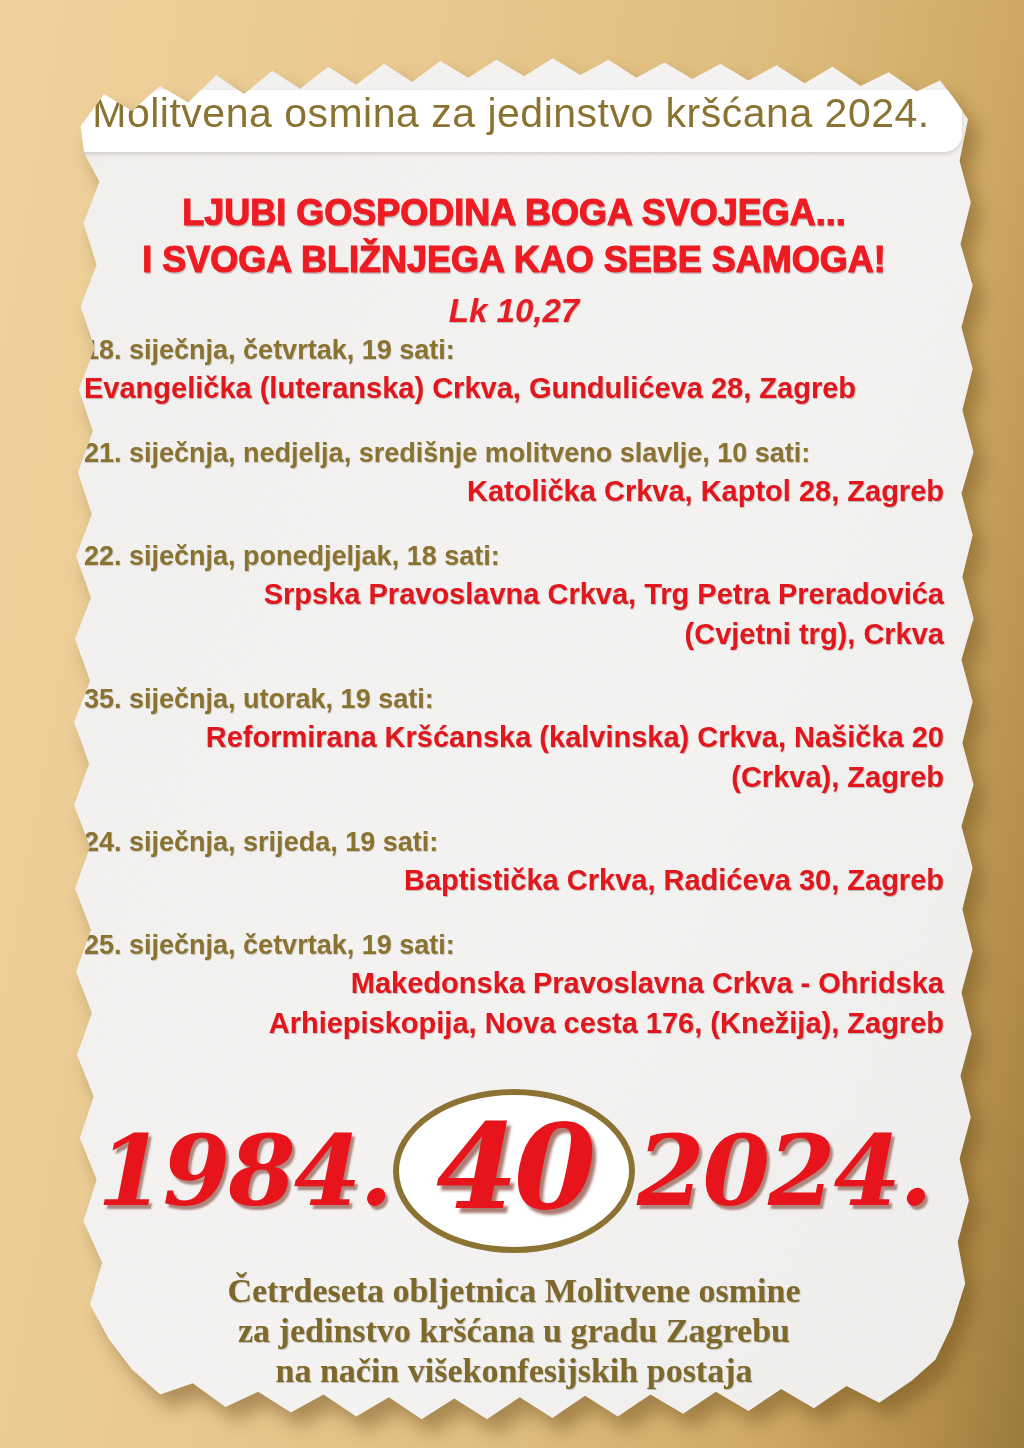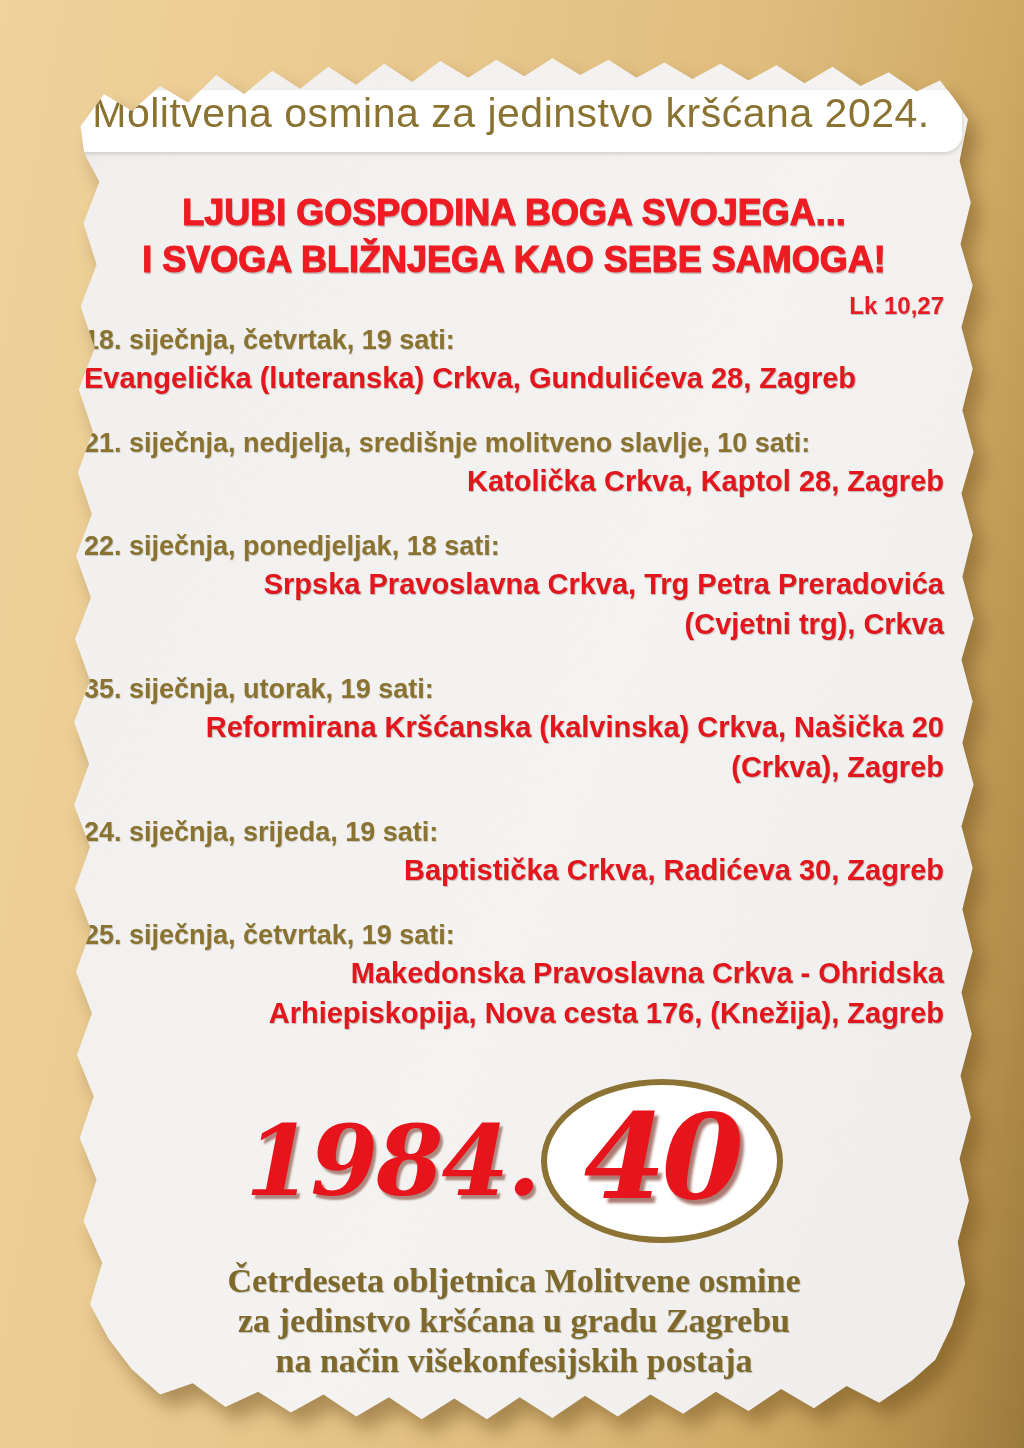--- a/index.html
+++ b/index.html
@@ -70,24 +70,25 @@
     font-weight: 700;
     -webkit-text-stroke: 1.1px #ee1b22;
     font-size: 36px;
     line-height: 47px;
     letter-spacing: 0px;
     text-shadow: 1px 1.5px 1px rgba(130,125,120,0.45);
     white-space: nowrap;
   }
 
   .verse-ref {
-    text-align: right;
+    text-align: center;
     color: #e71d25;
     font-weight: 700;
-    font-size: 24px;
+    font-style: italic;
+    font-size: 33px;
     margin-top: 9px;
     text-shadow: 0.8px 1px 0.8px rgba(130,125,120,0.45);
   }
 
   .events { margin-top: 0px; }
   .event { margin-top: 27px; }
   .event:first-child { margin-top: 2px; }
   .event-date {
     color: #8a7330;
     font-weight: 700;
@@ -212,20 +213,21 @@
           <div class="event-loc">Arhiepiskopija, Nova cesta 176, (Knežija), Zagreb</div>
         </div>
 
       </div>
 
       <div class="anniv">
         <span class="year">1984.</span>
         <div class="anniv-badge">
           <span>40</span>
         </div>
+        <span class="year">2024.</span>
       </div>
 
       <div class="footer">
         <div>Četrdeseta obljetnica Molitvene osmine</div>
         <div>za jedinstvo kršćana u gradu Zagrebu</div>
         <div>na način višekonfesijskih postaja</div>
       </div>
 
     </div>
   </div>

